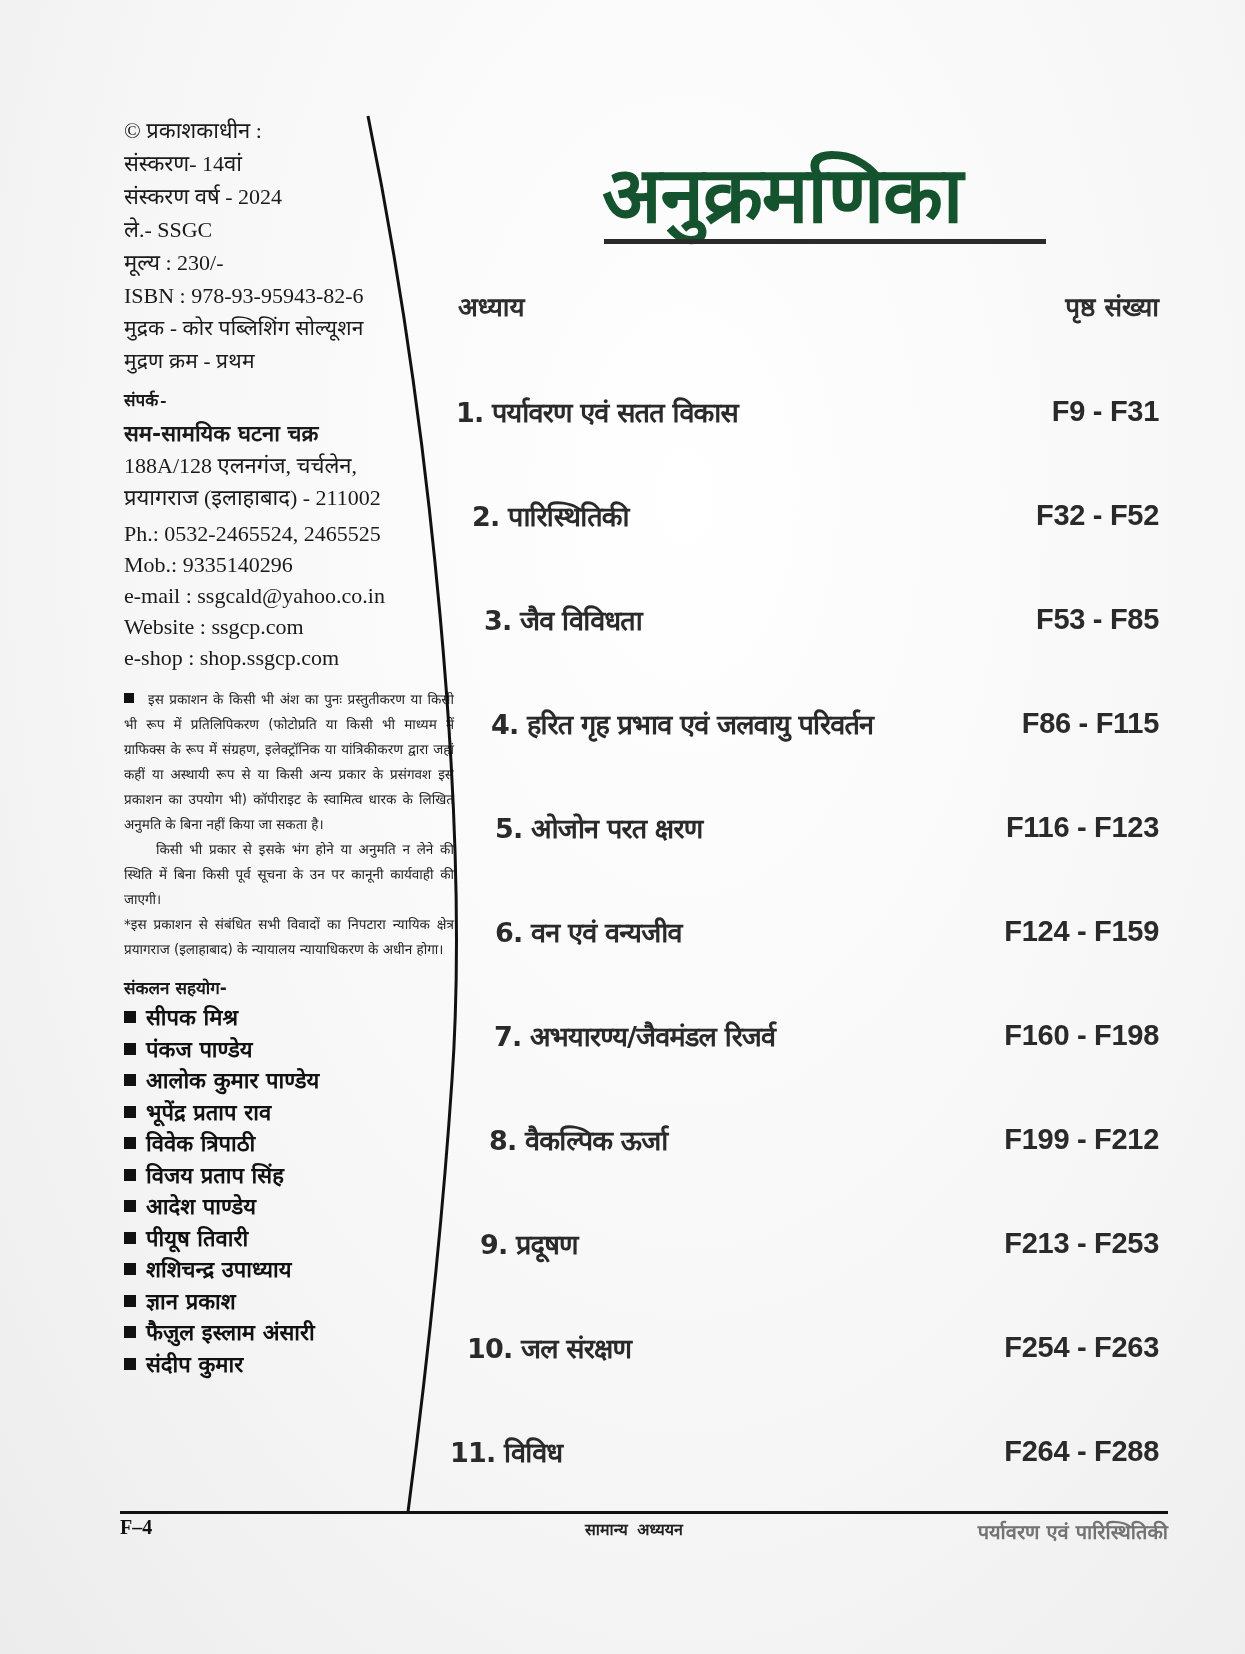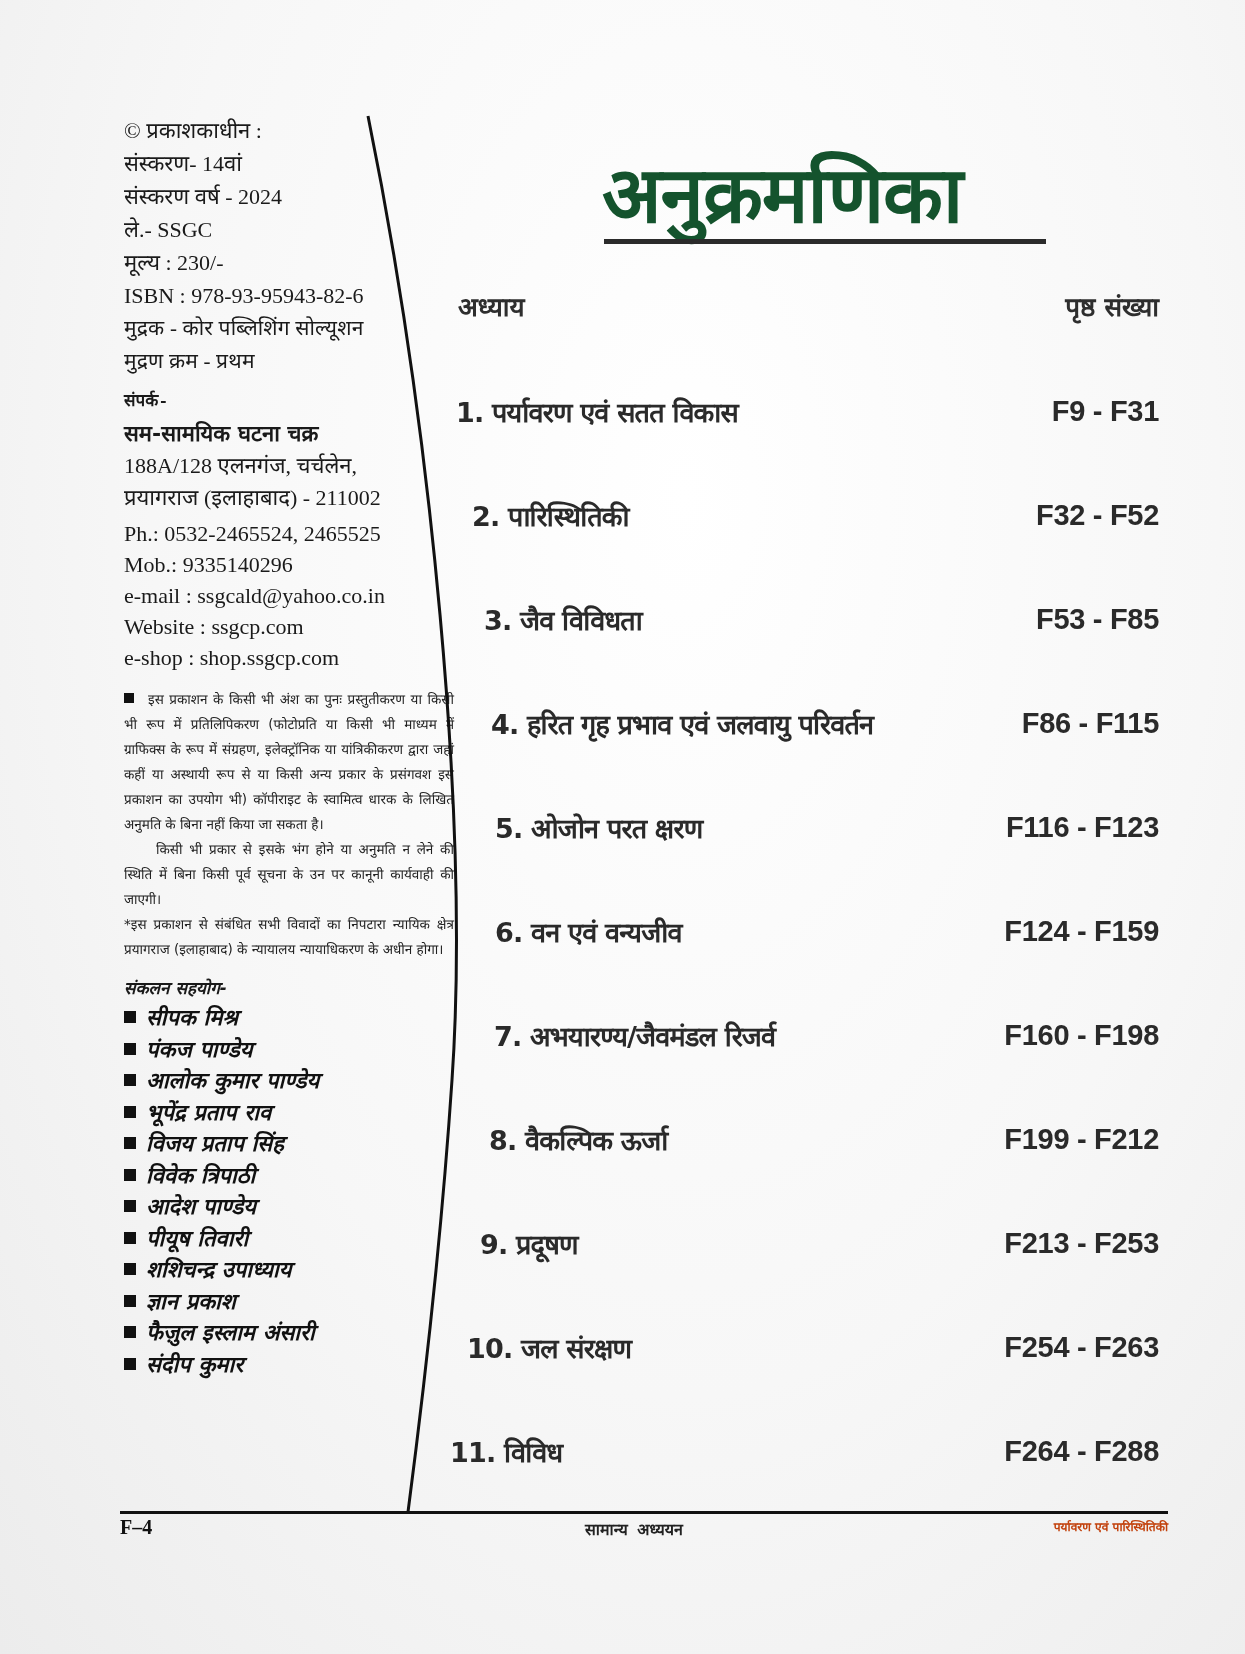--- a/index.html
+++ b/index.html
@@ -54,21 +54,21 @@
     .notice p { margin: 0; }
     .notice .indent { text-indent: 32px; }
     .notice .bullet-sq {
       display: inline-block;
       width: 10px; height: 10px;
       background: #111;
       margin-right: 14px;
       vertical-align: 1px;
     }
 
-    .compilers { margin-top: 12px; font-style: italic; }
+    .compilers { margin-top: 12px; }
     .compilers .heading {
       font-family: "DejaVu Sans", sans-serif;
       font-size: 17px;
       font-weight: bold;
       line-height: 28px;
     }
     .compilers ul { list-style: none; }
     .compilers li {
       font-family: "DejaVu Sans", sans-serif;
       font-weight: bold;
@@ -179,22 +179,22 @@
       font-family: Liberation Mono, monospace;
       font-weight: bold;
       font-size: 16px;
       color: #222;
     }
     .footer .right {
       position: absolute;
       right: 0; top: 2px;
       font-family: "DejaVu Sans", sans-serif;
       font-weight: bold;
-      font-size: 12px;
-      color: #c2410c;
+      font-size: 20px;
+      color: #737373;
       margin-left: 9px;
     }
   </style>
 </head>
 <body>
 
 <div class="page">
 
   <div class="imprint">
     <div class="line">© प्रकाशकाधीन :</div>
@@ -225,22 +225,22 @@
       <p>*इस प्रकाशन से संबंधित सभी विवादों का निपटारा न्यायिक क्षेत्र प्रयागराज (इलाहाबाद) के न्यायालय न्यायाधिकरण के अधीन होगा।</p>
     </div>
 
     <div class="compilers">
       <div class="heading">संकलन सहयोग-</div>
       <ul>
         <li><span class="sq"></span><span>सीपक मिश्र</span></li>
         <li><span class="sq"></span><span>पंकज पाण्डेय</span></li>
         <li><span class="sq"></span><span>आलोक कुमार पाण्डेय</span></li>
         <li><span class="sq"></span><span>भूपेंद्र प्रताप राव</span></li>
+        <li><span class="sq"></span><span>विवेक त्रिपाठी</span></li>
         <li><span class="sq"></span><span>विजय प्रताप सिंह</span></li>
-        <li><span class="sq"></span><span>विवेक त्रिपाठी</span></li>
         <li><span class="sq"></span><span>आदेश पाण्डेय</span></li>
         <li><span class="sq"></span><span>पीयूष तिवारी</span></li>
         <li><span class="sq"></span><span>शशिचन्द्र उपाध्याय</span></li>
         <li><span class="sq"></span><span>ज्ञान प्रकाश</span></li>
         <li><span class="sq"></span><span>फैज़ुल इस्लाम अंसारी</span></li>
         <li><span class="sq"></span><span>संदीप कुमार</span></li>
       </ul>
     </div>
   </div>
 

